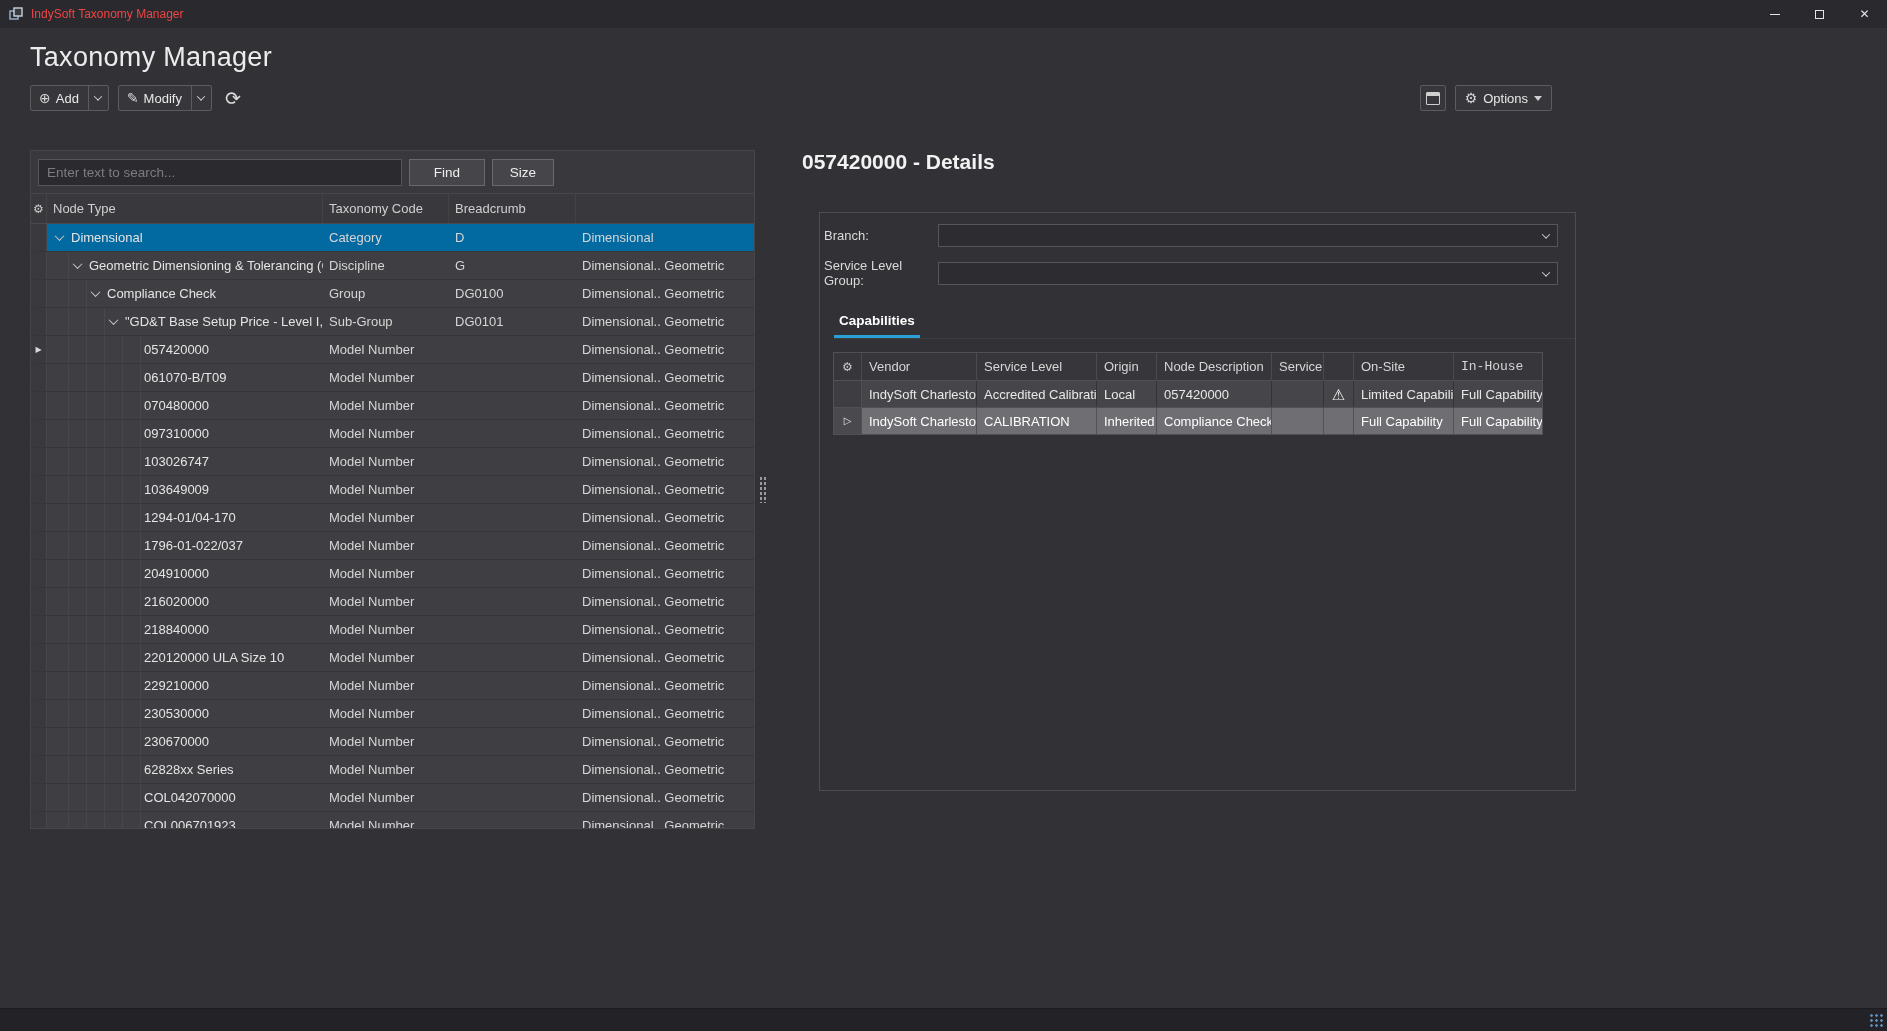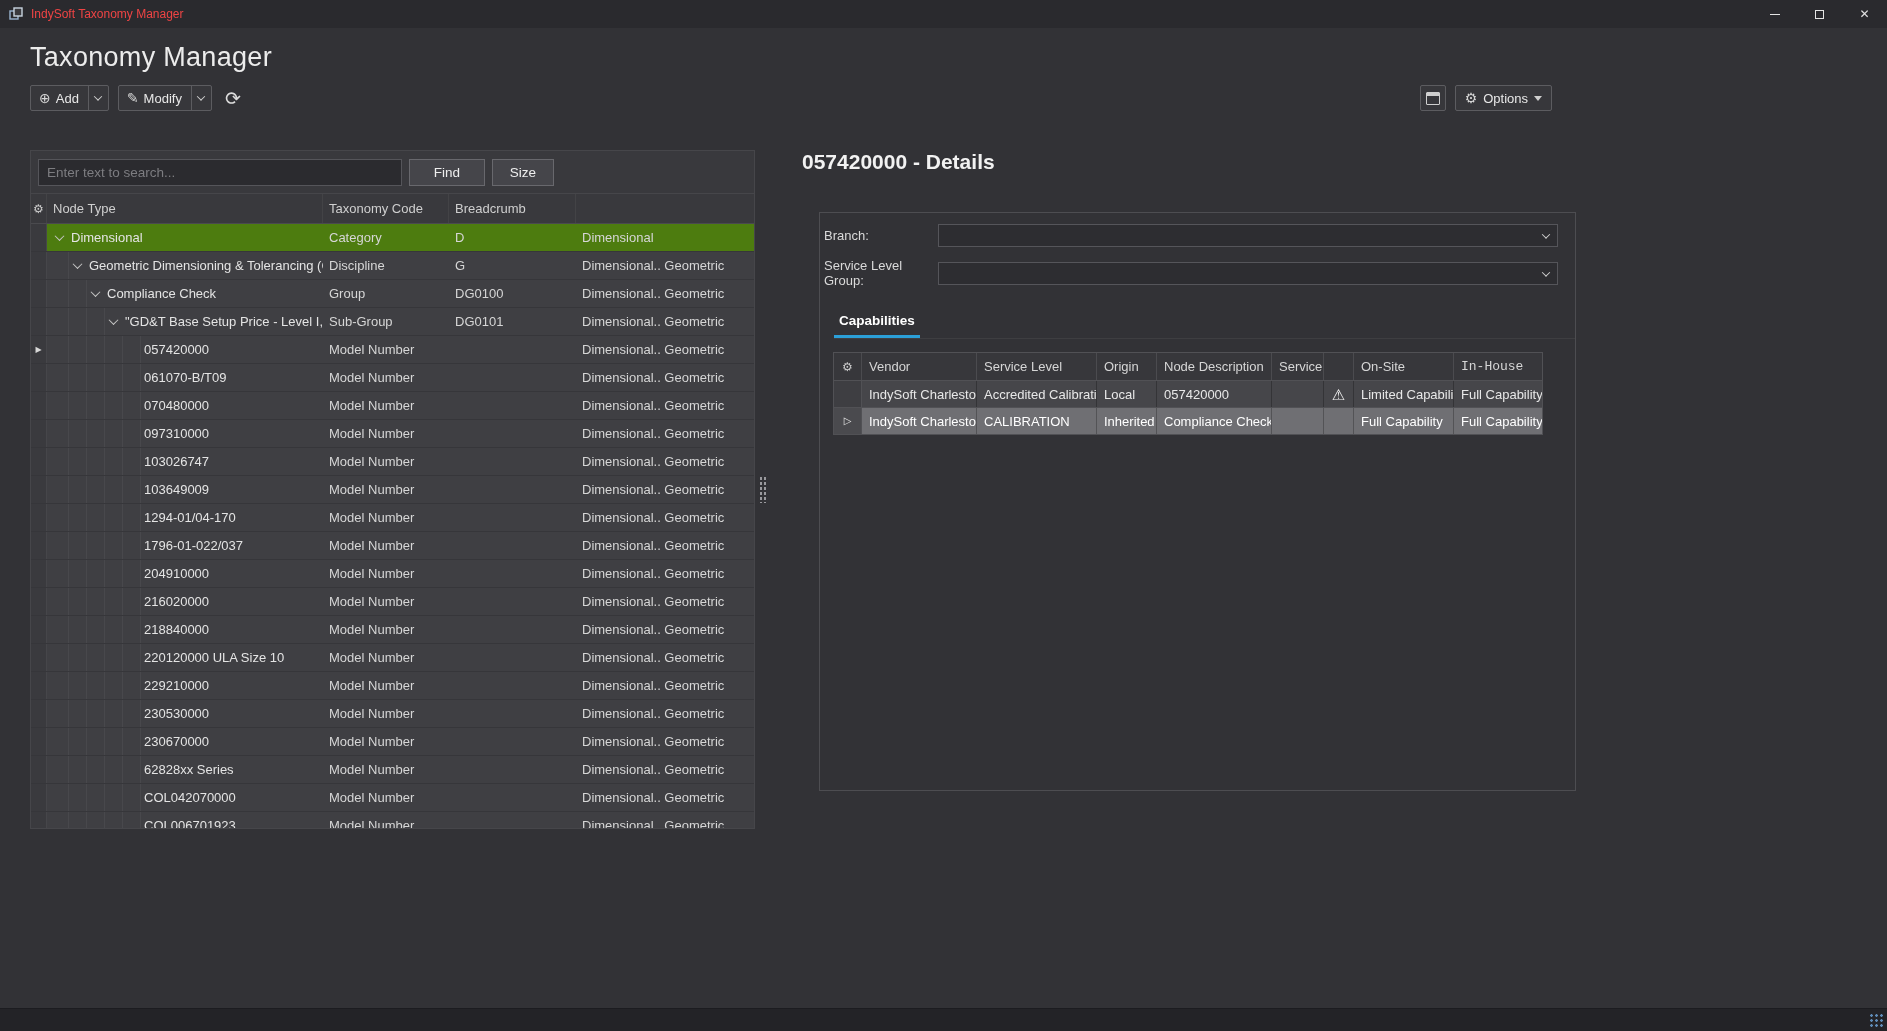--- a/index.html
+++ b/index.html
@@ -78,21 +78,21 @@
     color: #cfcfcf; font-size: 13px;
   }
   .gh-cell { padding-left: 6px; height: 100%; display: flex; align-items: center; border-right: 1px solid rgba(255,255,255,0.05); overflow: hidden; white-space: nowrap; }
   .gh-cell.gutter { padding-left: 0; justify-content: center; }
   .gear { font-size: 12px; color: #cccccc; line-height: 1; }
 
   .tree-row {
     height: 28px; align-items: stretch; background: #3f3f43;
     border-bottom: 1px solid #36363a; color: #dedede; font-size: 13px; cursor: default;
   }
-  .tree-row.highlight { background: #4d7c0f; }
+  .tree-row.highlight { background: #0369a1; }
   .tr-gutter { background: #3a3a3e; border-right: 1px solid #46464a; display: flex; align-items: center; justify-content: center; }
   .row-ind { font-size: 8px; color: #d8d8d8; line-height: 1; }
   .tr-desc { display: flex; align-items: center; padding-left: 4px; overflow: hidden; white-space: nowrap; color: #e4e4e4; }
   .indent { width: 18px; height: 100%; flex: none; border-right: 1px solid rgba(255,255,255,0.05); }
   .chev-box { width: 17px; height: 100%; flex: none; display: flex; align-items: center; justify-content: center; }
   .chev { display: block; width: 7px; height: 7px; border-right: 1.6px solid #c6c6c6; border-bottom: 1.6px solid #c6c6c6; transform: rotate(45deg) translate(-1px,-1px); }
   .node-text { padding-left: 3px; overflow: hidden; }
   .tr-cell { padding-left: 6px; display: flex; align-items: center; overflow: hidden; white-space: nowrap; color: #d6d6d6; }
 
   

